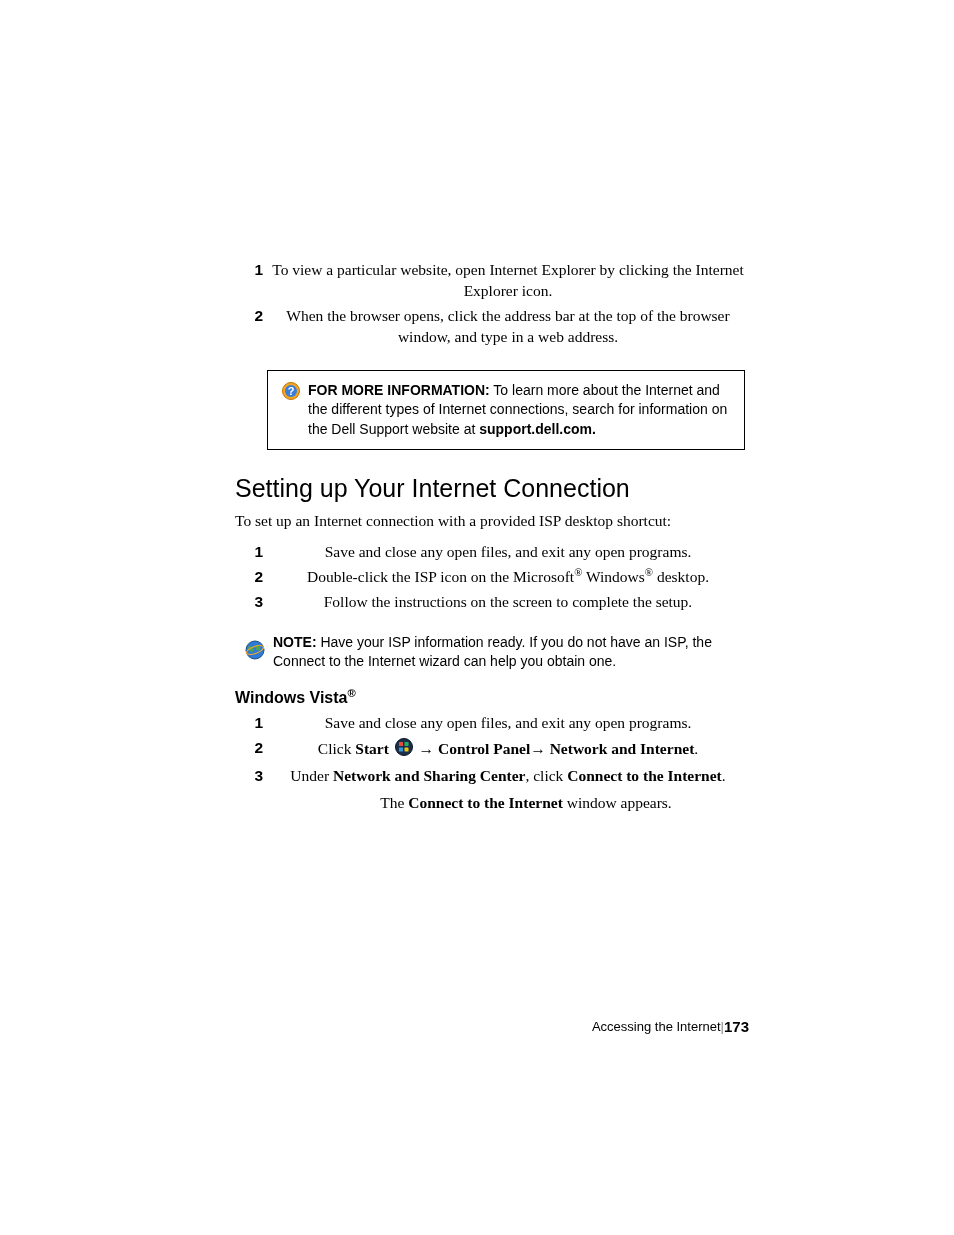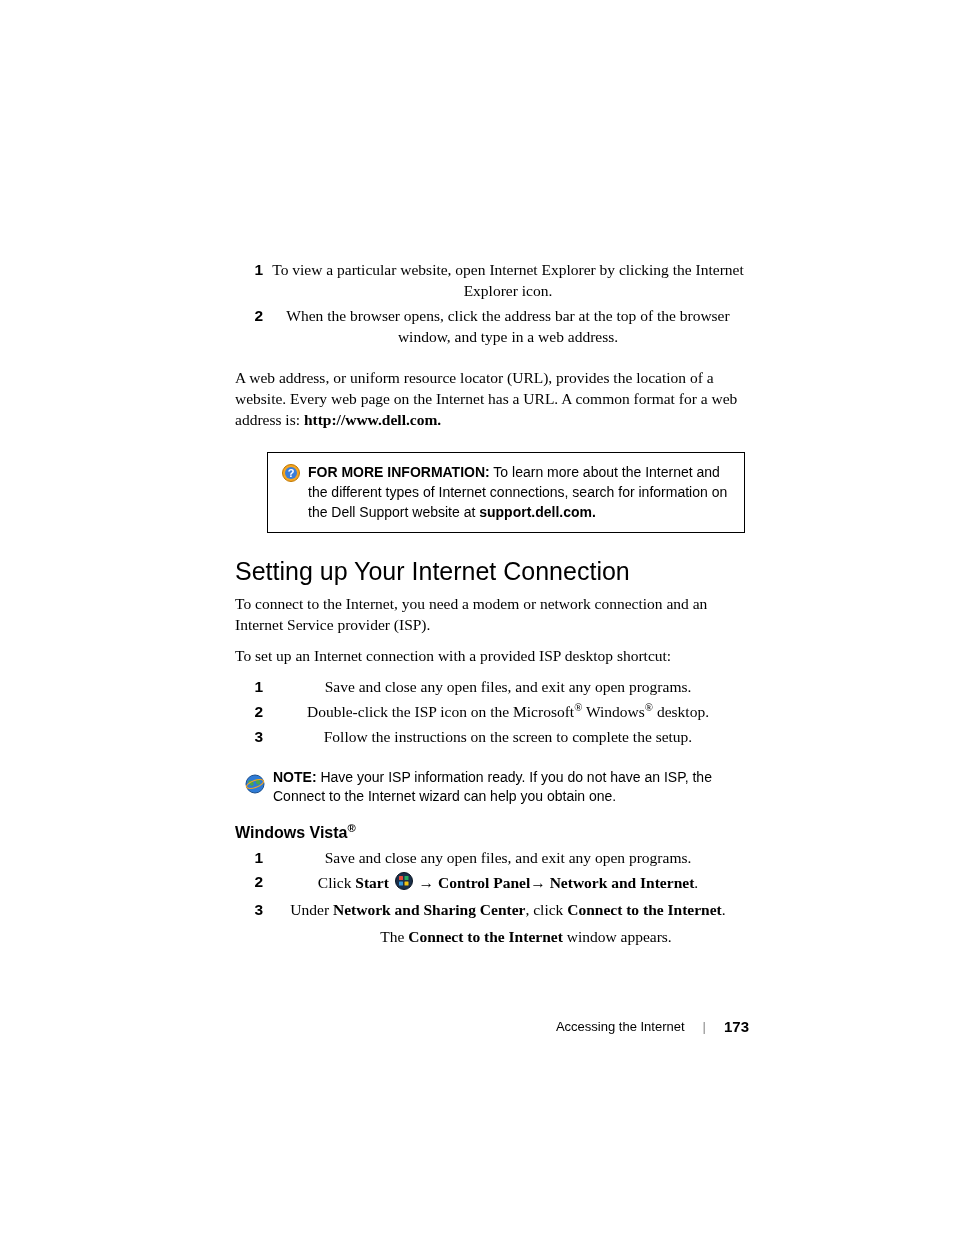--- a/index.html
+++ b/index.html
@@ -98,21 +98,20 @@
     line-height: 0;
   }
   .footer {
     position: absolute;
     right: 205px;
     top: 1018px;
     font-family: Arial, Helvetica, sans-serif;
     font-size: 13px;
     display: flex;
     align-items: center;
-    gap: 18px;
     margin-left: 36px;
   }
   .footer .divider {
     color: #888;
   }
   .footer .pagenum {
     font-weight: bold;
     font-size: 15px;
   }
   .start-orb {
@@ -131,41 +130,37 @@
     <li>
       <span class="num">1</span>
       <span class="txt">To view a particular website, open Internet Explorer by clicking the Internet Explorer icon.</span>
     </li>
     <li>
       <span class="num">2</span>
       <span class="txt">When the browser opens, click the address bar at the top of the browser window, and type in a web address.</span>
     </li>
   </ol>
 
-  <p class="body-text">
-    <span>A web address, or uniform resource locator (URL), provides the location of a website. Every web page on the Internet has a URL. A common format for a web address is: </span><b class="serif">http://www.dell.com.</b>
-  </p>
 
   <div class="info-box">
     <div class="info-box-inner">
       <span class="info-icon">
         <svg width="18" height="18" viewBox="0 0 18 18">
           <circle cx="9" cy="9" r="8.5" fill="#f5a623" stroke="#c07800" stroke-width="1"></circle>
           <circle cx="9" cy="9" r="6" fill="#3b7dd8"></circle>
           <text x="9" y="13" text-anchor="middle" font-size="11" font-weight="bold" fill="#fff" font-family="Arial">?</text>
         </svg>
       </span>
       <span>
         <b>FOR MORE INFORMATION:</b><span> To learn more about the Internet and the different types of Internet connections, search for information on the Dell Support website at </span><b>support.dell.com.</b>
       </span>
     </div>
   </div>
 
   <div class="main-heading">Setting up Your Internet Connection</div>
-  <p class="body-text">To connect to the Internet, you need a modem or network connection and an Internet Service provider (ISP).</p>
   <p class="body-text">To set up an Internet connection with a provided ISP desktop shortcut:</p>
 
   <ol class="numbered">
     <li>
       <span class="num">1</span>
       <span class="txt">Save and close any open files, and exit any open programs.</span>
     </li>
     <li>
       <span class="num">2</span>
       <span class="txt"><span>Double-click the ISP icon on the Microsoft</span><sup>®</sup><span> Windows</span><sup>®</sup><span> desktop.</span></span>

